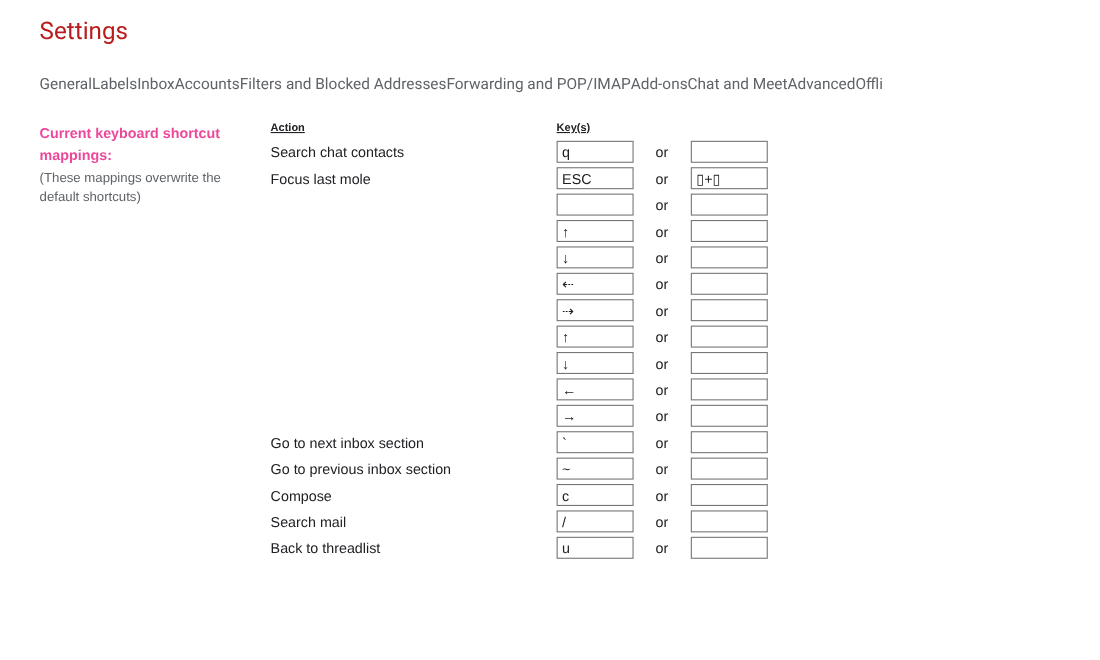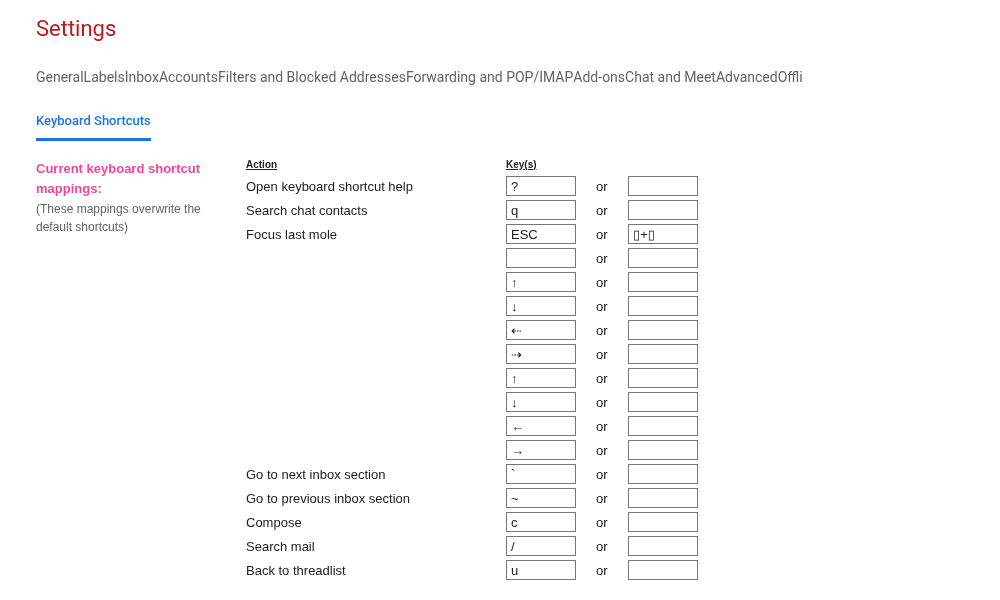--- a/index.html
+++ b/index.html
@@ -123,23 +123,20 @@
     <span class="tab">Inbox</span>
     <span class="tab">Accounts</span>
     <span class="tab">Filters and Blocked Addresses</span>
     <span class="tab">Forwarding and POP/IMAP</span>
     <span class="tab">Add-ons</span>
     <span class="tab">Chat and Meet</span>
     <span class="tab">Advanced</span>
     <span class="tab">Offli</span>
   </div>
 
-  <div class="tabs-row2">
-    <span class="tab active">Keyboard Shortcuts</span>
-  </div>
 
   <div class="content">
     <div class="left-col">
       <div class="section-label">Current keyboard shortcut mappings:</div>
       <div class="section-note">(These mappings overwrite the default shortcuts)</div>
     </div>
 
     <div class="right-col">
       <table class="mapping-table">
         <colgroup>
@@ -151,26 +148,20 @@
         <thead>
           <tr>
             <td class="header-cell">Action</td>
             <td class="header-cell">Key(s)</td>
             <td></td>
             <td></td>
           </tr>
         </thead>
         <tbody id="rows-body">
             <tr>
-              <td class="action-cell">Open keyboard shortcut help</td>
-              <td class="action-cell"><input type="text" class="key-input" value="?" style=""></td>
-              <td class="or-cell">or</td>
-              <td class="action-cell"><input type="text" class="key-input" style=""></td>
-            </tr>
-            <tr>
               <td class="action-cell">Search chat contacts</td>
               <td class="action-cell"><input type="text" class="key-input" value="q" style=""></td>
               <td class="or-cell">or</td>
               <td class="action-cell"><input type="text" class="key-input" style=""></td>
             </tr>
             <tr>
               <td class="action-cell">Focus last mole</td>
               <td class="action-cell"><input type="text" class="key-input" value="ESC" style=""></td>
               <td class="or-cell">or</td>
               <td class="action-cell"><input type="text" class="key-input" value="▯+▯" style=""></td>

